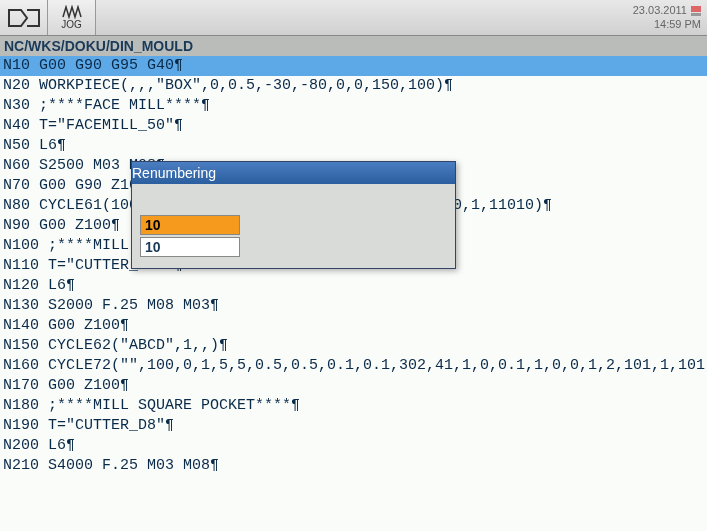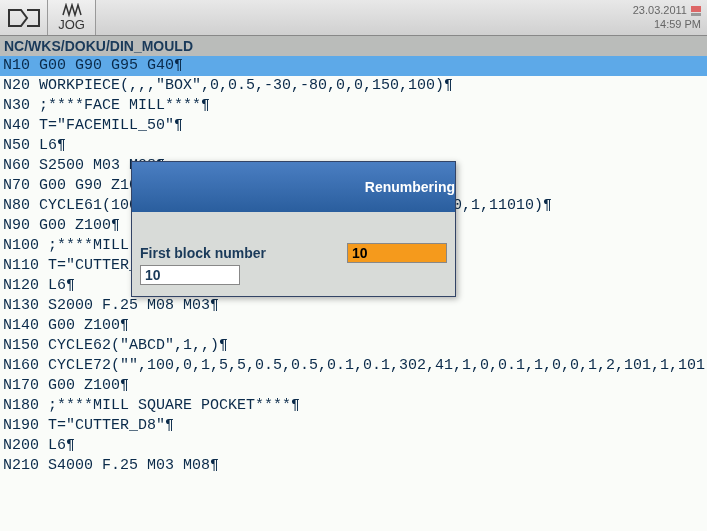--- a/index.html
+++ b/index.html
@@ -1,37 +1,37 @@
 <!DOCTYPE html>
 <html><head>
 <meta charset="utf-8">
 <style>
   * { margin: 0; padding: 0; box-sizing: border-box; }
   html, body { width: 707px; height: 531px; overflow: hidden; font-family: Arial, sans-serif; background: #b8b8b8; }
   
   .topbar { height: 36px; background: linear-gradient(#e8e8e8, #d0d0d0); display: flex; align-items: stretch; border-bottom: 1px solid #888; }
   .topbar-btn { width: 48px; display: flex; flex-direction: column; align-items: center; justify-content: center; border-right: 1px solid #999; background: linear-gradient(#f0f0f0,#d8d8d8); }
   .topbar-btn svg { display: block; }
-  .topbar-btn-label { font-size: 13px; color: #333; }
+  .topbar-btn-label { font-size: 10px; color: #333; }
   .topbar-date { margin-left: auto; padding: 2px 6px; text-align: right; color: #666; font-size: 11px; line-height: 1.2; display: flex; flex-direction: column; justify-content: center; }
   .topbar-date .row1 { display: flex; align-items: center; gap: 4px; justify-content: flex-end; }
   
   .main { position: relative; height: 506px; display: flex; }
   .editor-wrap { flex: 1; display: flex; flex-direction: column; background: #fff; }
   .pathbar { height: 20px; background: #babcba; color: #1a3a5a; font-size: 14px; font-weight: bold; padding: 2px 4px; display: flex; }
   .pathbar-num { margin-left: auto; background: #babcba; padding: 0 4px; }
   .editor { flex: 1; background: #fafcf9; color: #0a2a4a; font-size: 15px; font-family: "Courier New", monospace; line-height: 20px; position: relative; overflow: hidden; padding-top:0;}
   .editor .line { padding: 0 3px; white-space: nowrap; height: 20px; overflow: hidden; }
   .editor .line.sel { background: #5da9e8; }
   
   .softkeys-b { height: 46px; background: #b8b8b8; display: flex; padding: 3px; gap: 4px; }
   .softkey-b { flex:1; background: linear-gradient(#eaeaea,#cfcfcf); border:1px solid #999; border-radius:3px; }
   
   .dialog { position: absolute; left: 131px; top: 125px; width: 325px; background: #d8dbd8; border: 1px solid #346; box-shadow: 2px 2px 6px rgba(0,0,0,.3); }
-  .dialog-title { background: linear-gradient(#4a7ec2,#2a5e9e); color: #fff; text-align: right; font-size: 14px; font-weight: bold; padding: 17px 0; }
+  .dialog-title { background: linear-gradient(#4a7ec2,#2a5e9e); color: #fff; text-align: left; font-size: 14px; font-weight: normal; padding: 3px 0; }
   .dialog-body { padding: 30px 8px 10px 8px; }
   .dialog-row { display:flex; align-items:center; height: 22px; font-size: 14px; color:#1a3a5a; font-weight:bold;}
   .dialog-row label { flex:1; }
   .dialog-row .val { width: 100px; padding: 1px 4px; border: 1px solid #888; }
   .dialog-row .val.active { background: #f59a1c; color:#000; }
   .dialog-row .val.inactive { background: #fff; }
 </style>
 </head>
 <body>
 
@@ -88,21 +88,20 @@
       <div class="line">N200 L6¶</div>
       <div class="line">N210 S4000 F.25 M03 M08¶</div>
 
     </div>
   </div>
 
   <div class="dialog">
     <div class="dialog-title">Renumbering</div>
     <div class="dialog-body">
       <div class="dialog-row">
-        <label>First block number</label>
         <div class="val active">10</div>
       </div>
       <div class="dialog-row">
         <div class="val inactive">10</div>
       </div>
     </div>
   </div>
 </div>
 
 <div class="softkeys-b">

